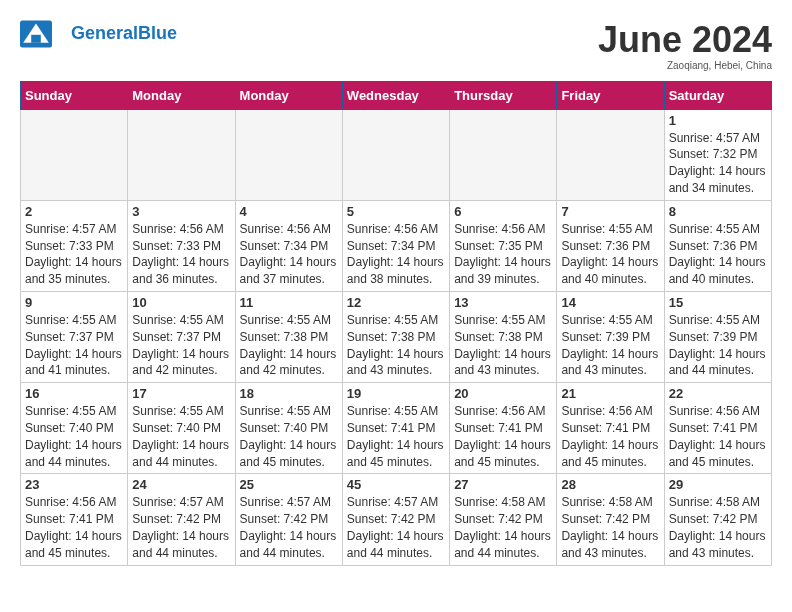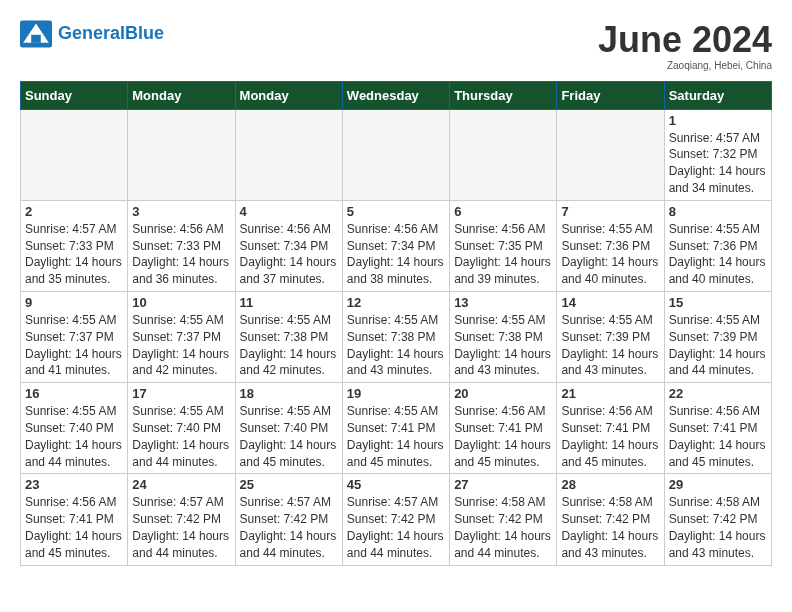--- a/index.html
+++ b/index.html
@@ -12,21 +12,21 @@
     }
     .header {
       display: flex;
       align-items: flex-start;
       justify-content: space-between;
       margin-bottom: 10px;
     }
     .logo-area {
       display: flex;
       align-items: center;
-      gap: 6px;
+      gap: 19px;
     }
     .logo-text {
       font-size: 18px;
       font-weight: bold;
       color: #333;
       line-height: 1.1;
     }
     .logo-text span {
       color: #1a75bb;
     }
@@ -46,21 +46,21 @@
     .subtitle {
       font-size: 10px;
       color: #555;
     }
     .calendar {
       width: 100%;
       border-collapse: collapse;
       border: 1px solid #ccc;
     }
     .calendar th {
-      background: #14532d;
+      background: #be185d;
       color: #fff;
       font-size: 13px;
       font-weight: bold;
       padding: 6px 4px;
       text-align: left;
       border: 1px solid #1560a0;
     }
     .calendar td {
       vertical-align: top;
       border: 1px solid #ccc;

